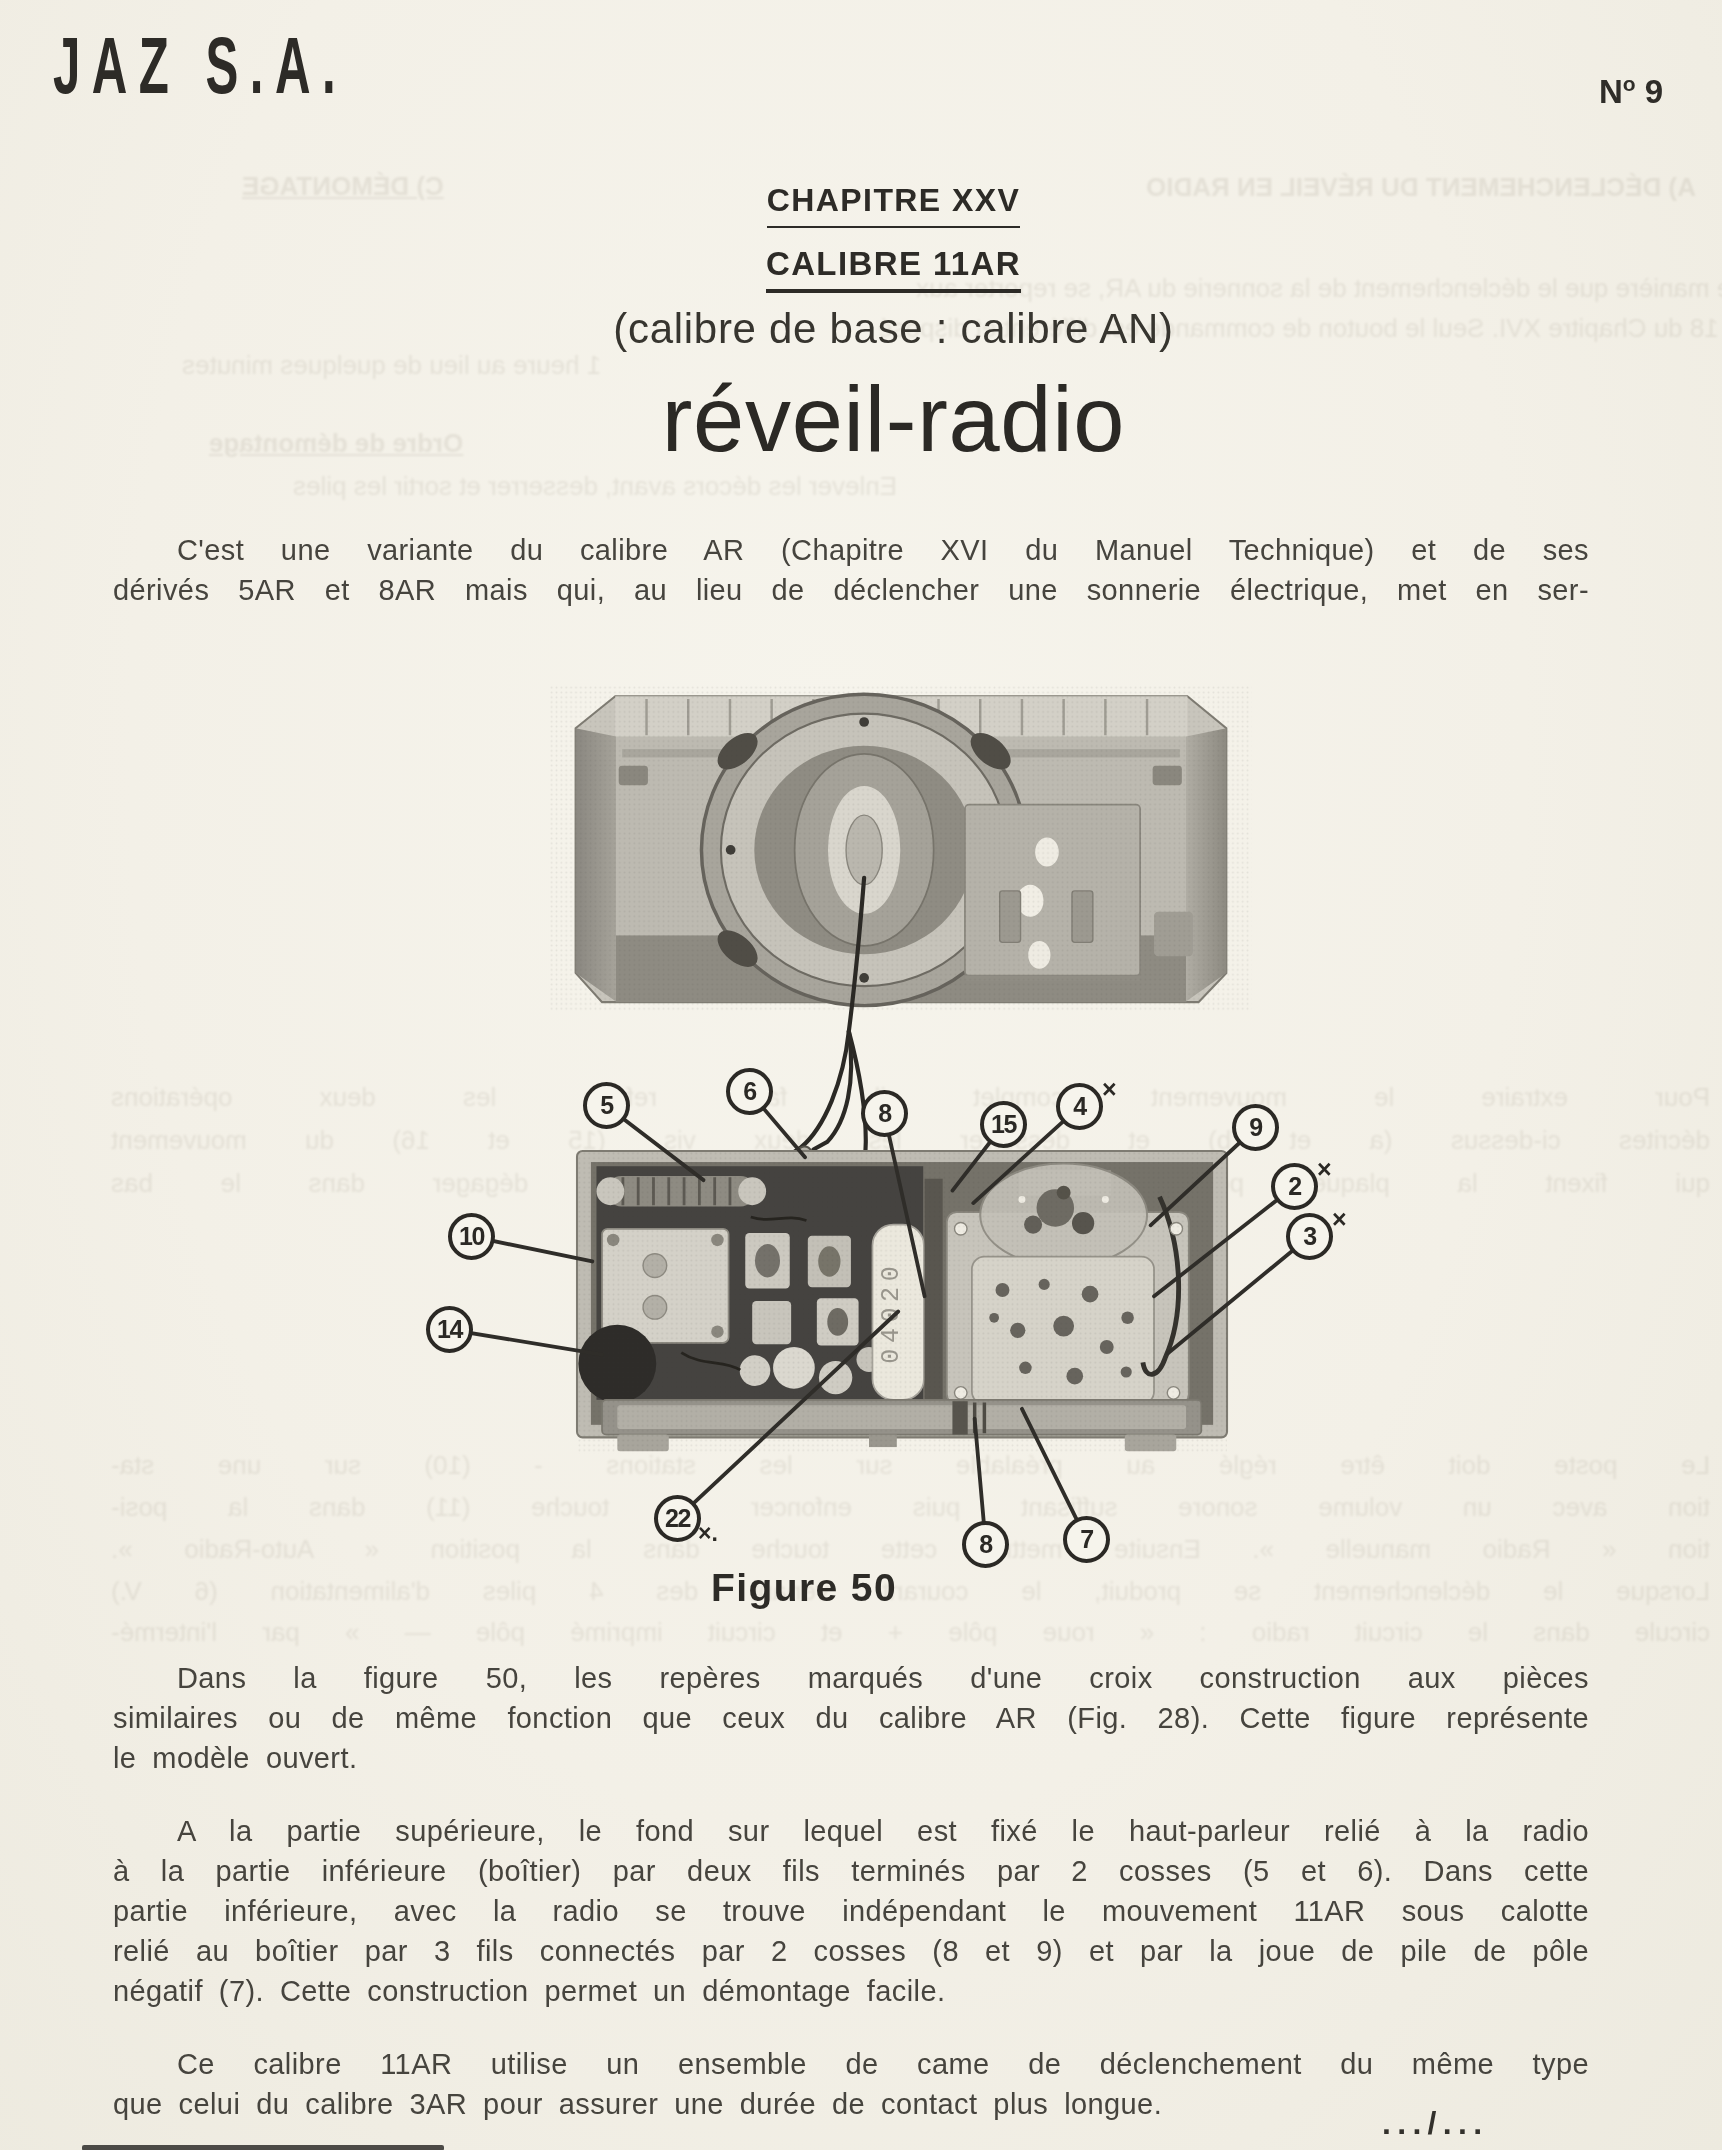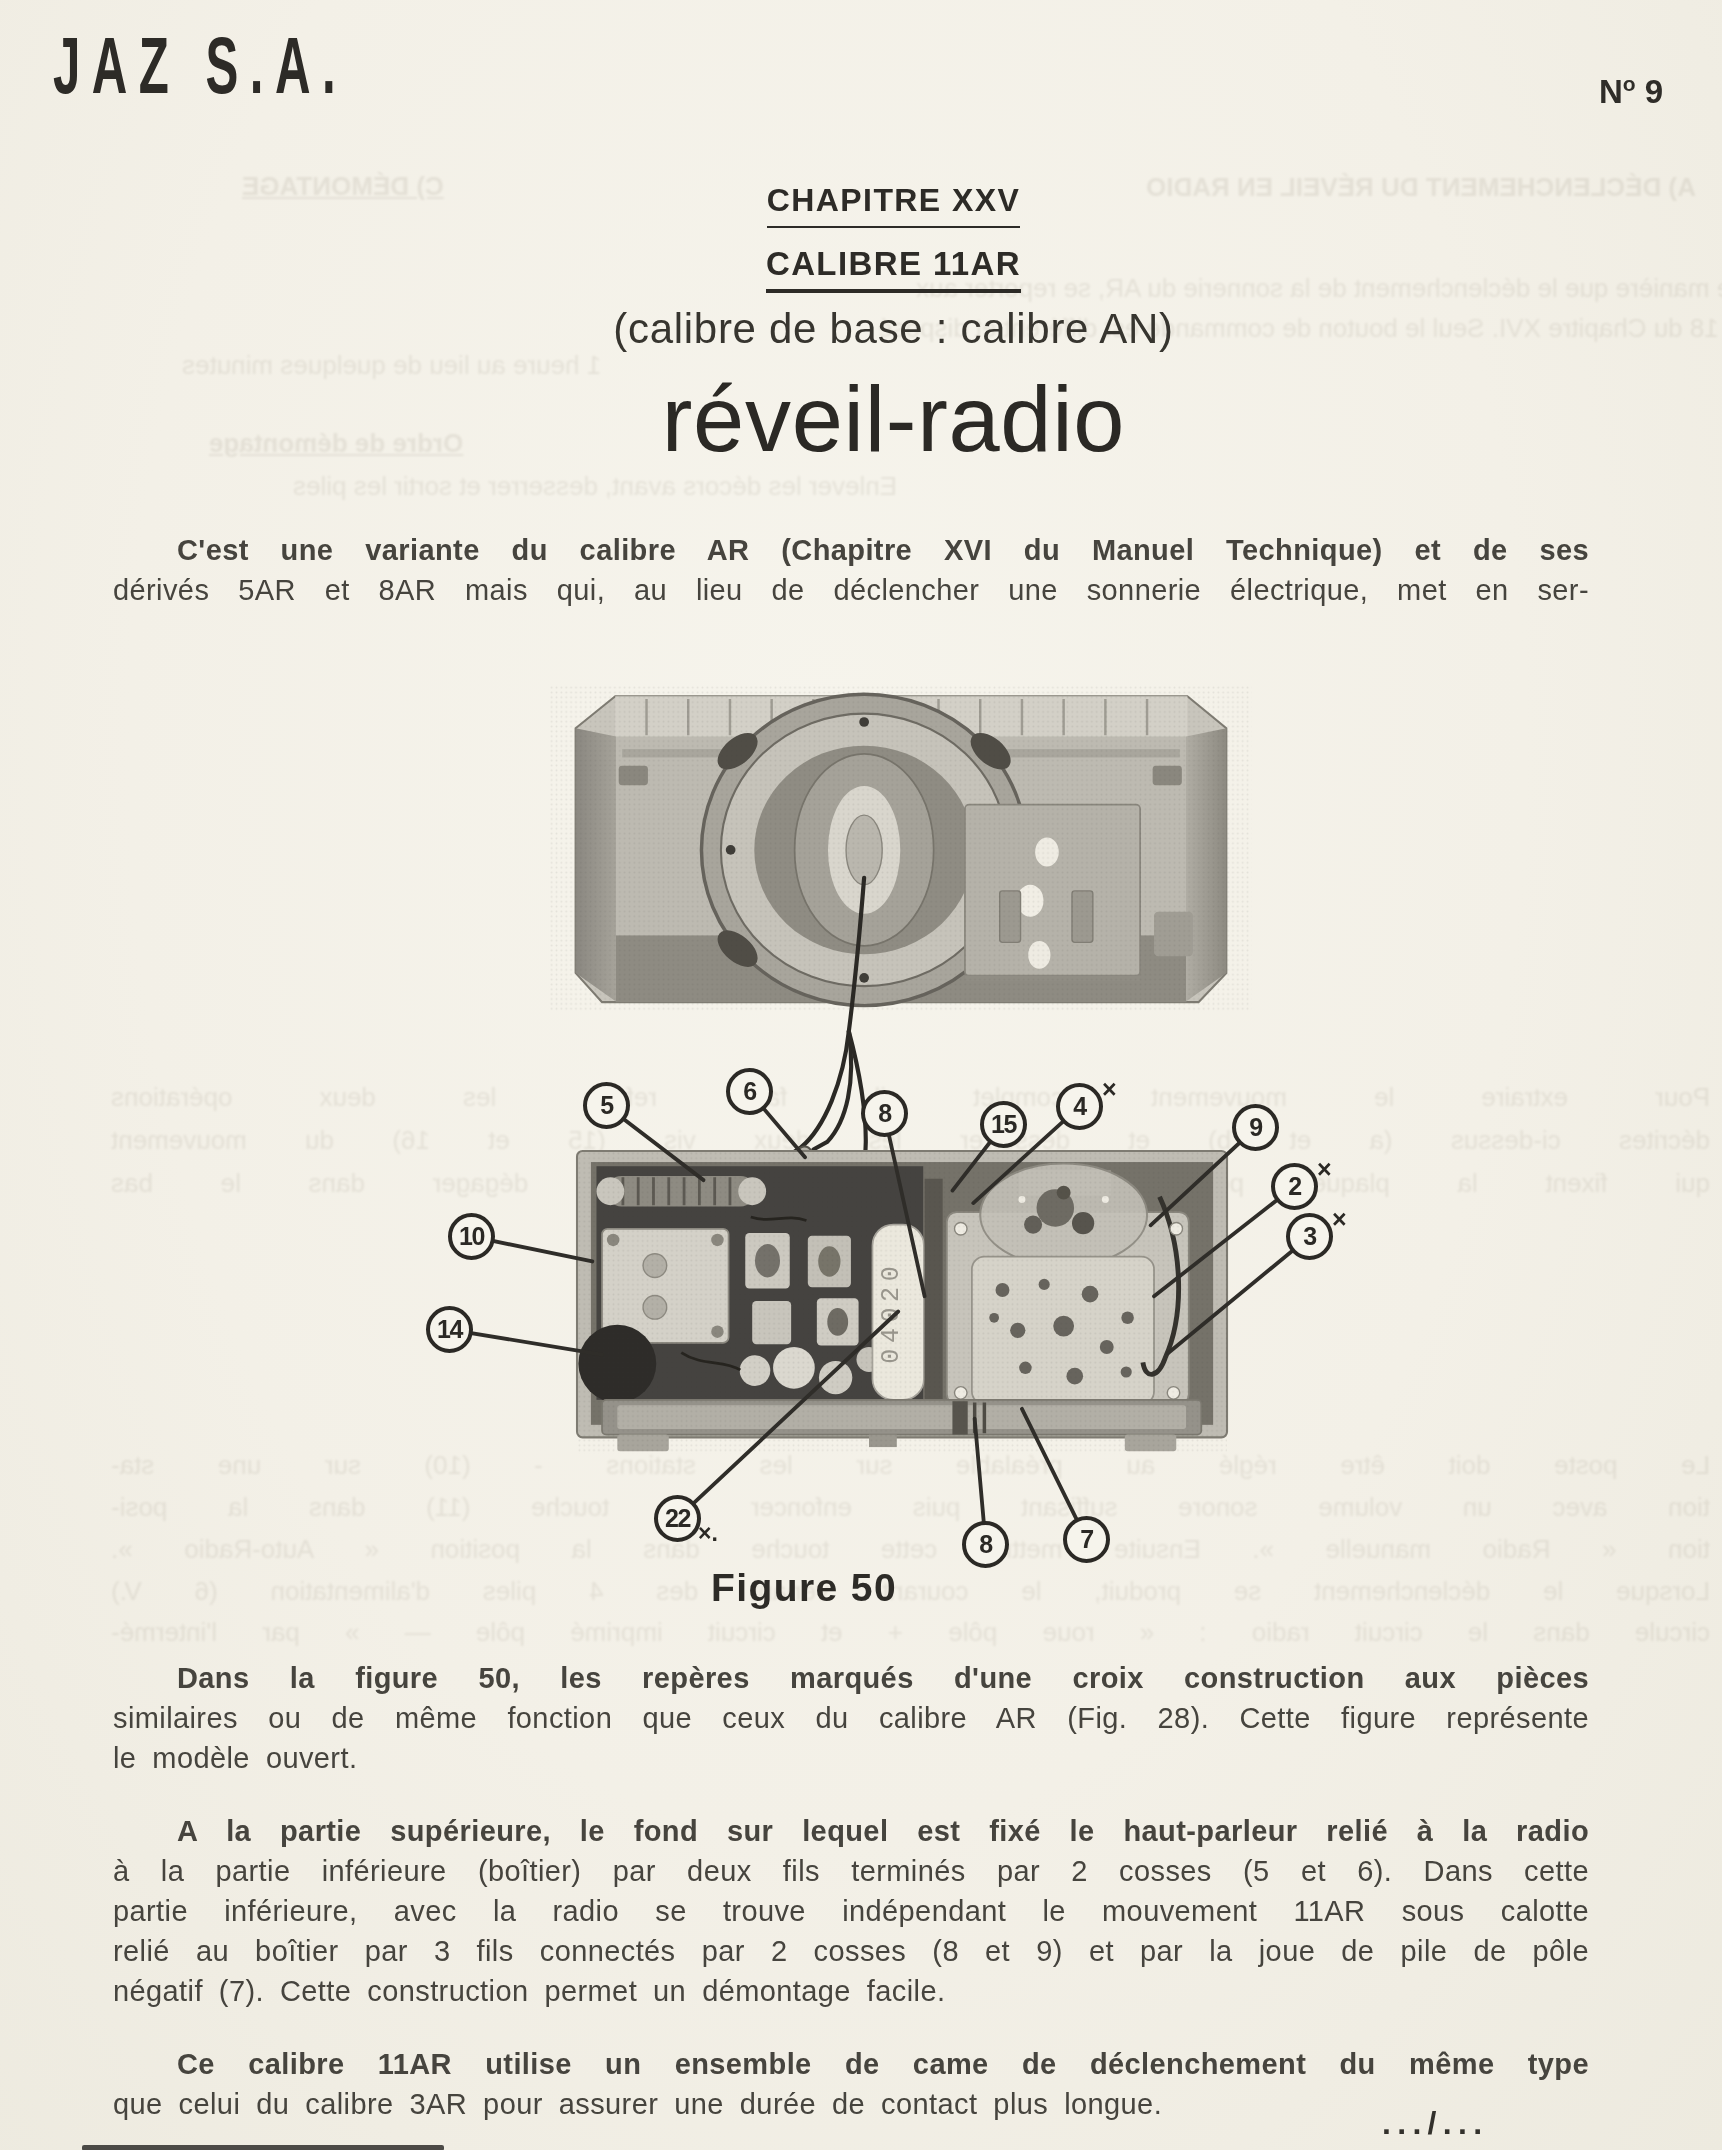--- a/index.html
+++ b/index.html
@@ -32,21 +32,21 @@
   .caliber span{display:inline-block;border-bottom:4.2px solid #2d2b27;padding-bottom:5.6px;}
   .basenote{top:305px;font-size:42px;font-weight:400;color:#37352f;letter-spacing:0.7px;}
   .maintitle{top:367px;font-size:92px;font-weight:400;color:#2b2925;letter-spacing:0.7px;}
   
   .para{position:absolute;left:113px;width:1476px;z-index:3;}
   .bodyline{
     font-size:29px;line-height:40px;color:#46443e;
     letter-spacing:0.4px;word-spacing:0.26em;
     text-align:justify;text-align-last:justify;white-space:normal;
   }
-  .bodyline.first{padding-left:64px;font-weight:bold;}
+  .bodyline.first{padding-left:64px;}
   .bodyline.last{text-align-last:left;}
   
   .figsvg{position:absolute;left:0;top:0;z-index:2;pointer-events:none;}
   .callout{
     position:absolute;width:47px;height:47px;box-sizing:border-box;
     border:4.2px solid #2b2925;border-radius:50%;background:#f6f4ec;
     display:flex;align-items:center;justify-content:center;z-index:4;
   }
   .co-num{font-size:25px;font-weight:700;color:#2b2925;letter-spacing:-1.4px;}
   .co-cross{position:absolute;left:42px;top:-12.5px;font-size:25px;font-weight:700;color:#2b2925;white-space:nowrap;}

